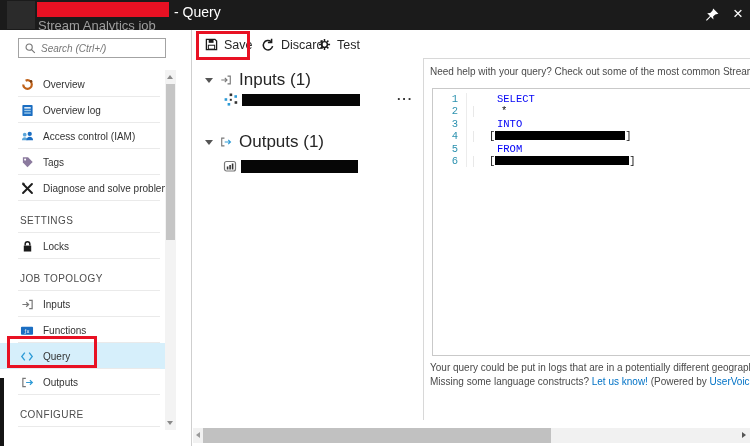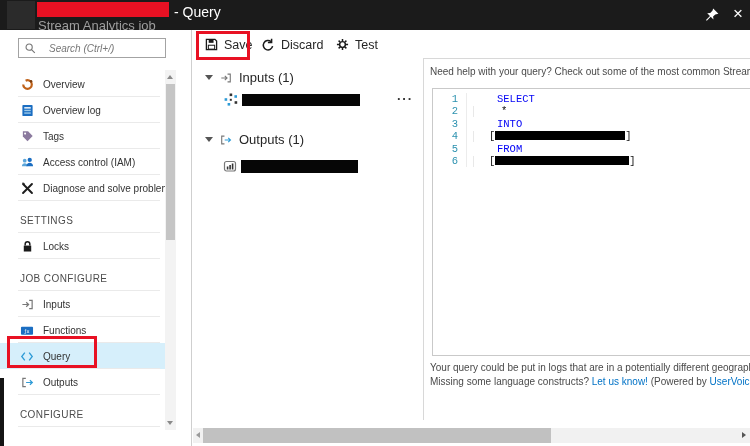--- a/index.html
+++ b/index.html
@@ -14,21 +14,21 @@
   .hdr-title { position:absolute; left:174px; top:4px; color:#fff; font-size:14px; font-weight:400; }
   .hdr-sub { position:absolute; left:38px; top:18px; color:#9d9d9d; font-size:13px; }
   .hdr-pin { position:absolute; left:704px; top:7px; width:16px; height:16px; cursor:pointer; }
   .hdr-close { position:absolute; left:729px; top:2px; color:#fff; font-size:17px; width:18px; height:24px;
                text-align:center; cursor:pointer; line-height:24px; }
 
   
   .sidebar { position:absolute; left:0; top:30px; width:192px; height:416px; background:#fff;
              border-right:1px solid #cfcfcf; }
   .search { position:absolute; left:18px; top:8px; width:148px; height:20px; border:1px solid #a3a3a3;
-            display:flex; align-items:center; padding:0 4px; gap:12px; background:#fff; }
+            display:flex; align-items:center; padding:0 4px; gap:4px; background:#fff; }
   .search input { border:none; outline:none; width:115px; font-size:10px; font-style:italic; color:#333;
                   font-family:"Liberation Sans", sans-serif; background:transparent; }
   .search input::placeholder { color:#777; font-style:italic; }
   .menu { position:absolute; left:0; top:41px; width:165px; }
   .srow { position:relative; height:26px; display:flex; align-items:center; padding-left:20px; gap:9px;
           font-size:10px; color:#333; cursor:pointer; white-space:nowrap; }
   .srow::after { content:""; position:absolute; left:18px; right:5px; bottom:0; height:1px; background:#eaeaea; }
   .srow.sel { background:#d6effb; }
   .sicon { width:14px; height:14px; display:flex; align-items:center; justify-content:center; flex:none; }
   .ssec { position:relative; height:32px; padding:14px 0 0 20px; font-size:10px; color:#4c4c4c;
@@ -44,25 +44,25 @@
 
   
   .annot { position:absolute; border:3px solid #e81123; z-index:9; pointer-events:none; }
   .annot-query { left:7px; top:306px; width:90px; height:32px; }
   .annot-save { left:196px; top:31px; width:54px; height:29px; }
 
   
   .toolbar { position:absolute; left:193px; top:30px; width:557px; height:29px; background:#fff; }
   .tbtn { position:absolute; top:0; height:29px; display:flex; align-items:center; gap:6px;
           font-size:12.5px; color:#262626; cursor:pointer; }
-  .tb-save { left:11px;justify-content:center; } .tb-discard { left:68px; } .tb-test { left:142px;align-items:center; }
+  .tb-save { left:11px;justify-content:center; } .tb-discard { left:68px; } .tb-test { left:124px;align-items:center; }
 
   
   .tree { position:absolute; left:193px; top:62px; width:230px; height:358px; }
-  .tgroup { position:absolute; display:flex; align-items:center; gap:6px; font-size:13px; color:#262626;
+  .tgroup { position:absolute; display:flex; align-items:center; gap:6px; font-size:17px; color:#262626;
             cursor:pointer; }
   .tg-in { left:12px; top:8px; } .tg-out { left:12px; top:70px; }
   .tri-exp { width:0; height:0; border-left:4px solid transparent; border-right:4px solid transparent;
              border-top:5px solid #555; }
   .titem { position:absolute; display:flex; align-items:center; gap:4px; cursor:pointer; }
   .ti-in { left:31px; top:31px; } .ti-out { left:30px; top:97px; }
   .redact { background:#060606; }
   .bar-in { width:118px; height:12px; } .bar-out { width:117px; height:13px; }
   .more { position:absolute; left:204px; top:29px; font-size:13px; font-weight:bold; color:#333;
           letter-spacing:1px; cursor:pointer; }
@@ -144,60 +144,60 @@
               <rect x="3.5" y="3.4" width="7" height="1.5" fill="#fff"></rect>
               <rect x="3.5" y="6.2" width="7" height="1.5" fill="#9cc9ea"></rect>
               <rect x="3.5" y="9" width="7" height="1.5" fill="#9cc9ea"></rect>
             </svg>
         </span>
         <span>Overview log</span>
       </div>
       <div class="srow">
         <span class="sicon">
           <svg width="13" height="13" viewBox="0 0 14 14">
-              <path d="M7.6 1.4L12.6 6.4 7 12 2 7V1.4z" fill="#8b7a9e"></path>
-              <circle cx="4.4" cy="3.9" r="1.1" fill="#fff"></circle>
-            </svg>
-        </span>
-        <span>Tags</span>
-      </div>
-      <div class="srow">
-        <span class="sicon">
-          <svg width="13" height="13" viewBox="0 0 14 14">
               <circle cx="4" cy="5" r="2" fill="#5ba5d9"></circle>
               <path d="M1 11c0-2 1.3-3.2 3-3.2S7 9 7 11z" fill="#5ba5d9"></path>
               <circle cx="9.4" cy="4.2" r="2.3" fill="#1b6ec2"></circle>
               <path d="M5.8 11c0-2.3 1.6-3.7 3.6-3.7S13 8.7 13 11z" fill="#1b6ec2"></path>
             </svg>
         </span>
         <span>Access control (IAM)</span>
       </div>
       <div class="srow">
         <span class="sicon">
           <svg width="13" height="13" viewBox="0 0 14 14">
+              <path d="M7.6 1.4L12.6 6.4 7 12 2 7V1.4z" fill="#8b7a9e"></path>
+              <circle cx="4.4" cy="3.9" r="1.1" fill="#fff"></circle>
+            </svg>
+        </span>
+        <span>Tags</span>
+      </div>
+      <div class="srow">
+        <span class="sicon">
+          <svg width="13" height="13" viewBox="0 0 14 14">
               <path d="M2.2 2.2L11.8 11.8M11.8 2.2L2.2 11.8" stroke="#1d1d1d" stroke-width="2.1" stroke-linecap="round"></path>
               <path d="M1.6 1l1.8.4.4 1.8" stroke="#1d1d1d" stroke-width="1" fill="none"></path>
             </svg>
         </span>
         <span>Diagnose and solve problems</span>
       </div>
 
       <div class="ssec">SETTINGS</div>
 
       <div class="srow">
         <span class="sicon">
           <svg width="13" height="13" viewBox="0 0 14 14">
               <path d="M4.5 6V4.4a2.5 2.5 0 0 1 5 0V6" fill="none" stroke="#1a1a1a" stroke-width="1.6"></path>
               <rect x="3" y="6" width="8" height="6.4" fill="#1a1a1a"></rect>
             </svg>
         </span>
         <span>Locks</span>
       </div>
 
-      <div class="ssec">JOB CONFIGURE</div>
+      <div class="ssec">JOB TOPOLOGY</div>
 
       <div class="srow">
         <span class="sicon">
           <svg width="13" height="13" viewBox="0 0 14 14">
               <path d="M8.8 2.5h3.2v9H8.8" fill="none" stroke="#787878" stroke-width="1.3"></path>
               <path d="M1.5 7h6.6M5.6 4.6L8.2 7 5.6 9.4" fill="none" stroke="#787878" stroke-width="1.3"></path>
             </svg>
         </span>
         <span>Inputs</span>
       </div>

